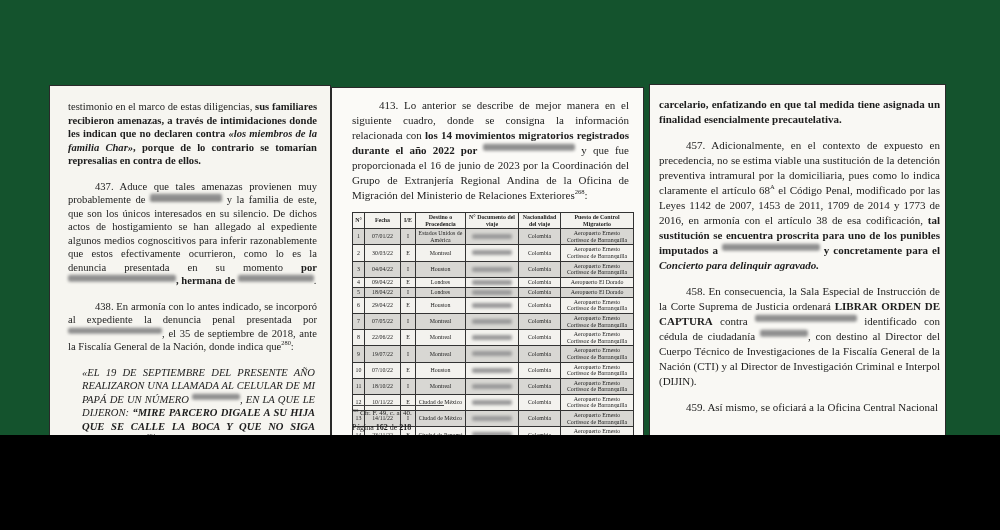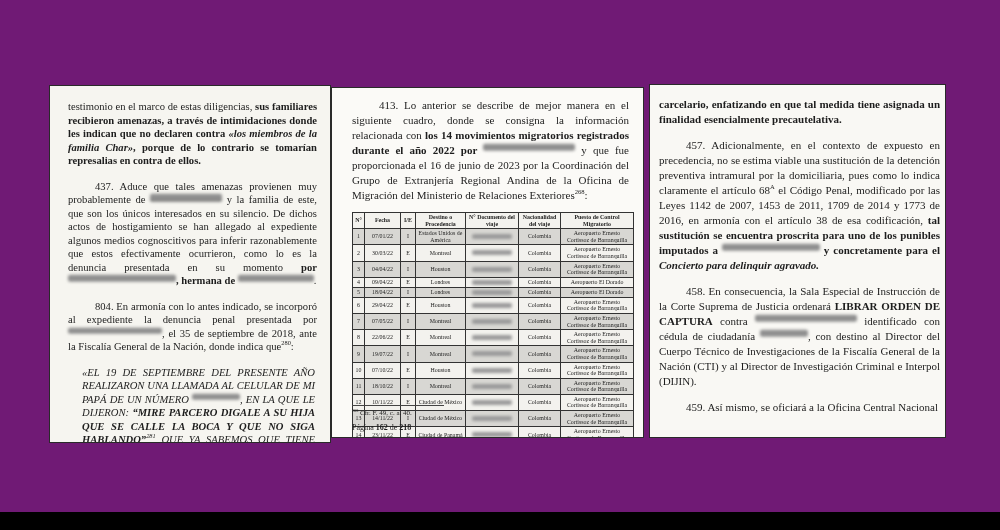--- a/index.html
+++ b/index.html
@@ -1,16 +1,16 @@
 <!DOCTYPE html>
 <html lang="es"><head>
 <meta charset="utf-8">
 <style>
   html,body{margin:0;padding:0;background:#000;}
-  .stage{position:relative;width:1000px;height:512px;background:#701a75;overflow:hidden;
+  .stage{position:relative;width:1000px;height:435px;background:#14532d;overflow:hidden;
          font-family:"Liberation Serif", serif;color:#1d1d1d;}
   .page{position:absolute;background:#f8f7f3;overflow:hidden;box-shadow:0 0 0 1px #2a2a2a;}
   .page-left{left:50px;top:86px;width:280px;height:356px;padding:14px 13px 0 18px;box-sizing:border-box;background:#f6f5f0;}
   .page-mid{left:332px;top:88px;width:311px;height:349px;padding:10px 14px 0 20px;box-sizing:border-box;background:#fbfaf7;}
   .page-right{left:650px;top:85px;width:295px;height:352px;padding:12px 5px 0 9px;box-sizing:border-box;background:#f9f8f4;}
   .crop-bar{position:absolute;left:245px;top:87px;width:86px;height:8px;background:#161616;filter:blur(.6px);}
 
   p{margin:0;text-align:justify;}
   .pl p{font-size:10.6px;line-height:13.5px;}
   .pl p + p{margin-top:12px;}
@@ -46,21 +46,21 @@
 </head>
 <body>
 
 <div class="stage">
 
   <div class="crop-bar"></div>
 
   <div class="page page-left pl">
     <p><span>testimonio en el marco de estas diligencias, </span><span class="sb">sus familiares recibieron amenazas, a través de intimidaciones donde les indican que no declaren contra </span><span class="sb si">«los miembros de la familia Char»</span><span class="sb">, porque de lo contrario se tomarían represalias en contra de ellos.</span></p>
     <p class="indent"><span>437. </span><span class="su">Aduce que tales amenazas provienen muy probablemente de </span><span class="su sblur" style="width: 72px;">&nbsp;</span><span class="su"> y la familia de este, que son los únicos interesados en su silencio.</span><span> De dichos actos de hostigamiento se han allegado al expediente algunos medios cognoscitivos para inferir razonablemente que estos efectivamente ocurrieron, como lo es la denuncia presentada en su momento </span><span class="sb">por </span><span class="sb sblur" style="width: 108px;">&nbsp;</span><span class="sb">, hermana de </span><span class="sblur" style="width: 76px;">&nbsp;</span><span>.</span></p>
-    <p class="indent"><span>804. En armonía con lo antes indicado, se incorporó al expediente la denuncia penal presentada por </span><span class="sblur" style="width: 94px;">&nbsp;</span><span>, el 35 de septiembre de 2018, ante la Fiscalía General de la Nación, donde indica que</span><span class="ssup">280</span><span>:</span></p>
+    <p class="indent"><span>438. En armonía con lo antes indicado, se incorporó al expediente la denuncia penal presentada por </span><span class="sblur" style="width: 94px;">&nbsp;</span><span>, el 35 de septiembre de 2018, ante la Fiscalía General de la Nación, donde indica que</span><span class="ssup">280</span><span>:</span></p>
     <p class="quote"><span class="si">«EL 19 DE SEPTIEMBRE DEL PRESENTE AÑO REALIZARON UNA LLAMADA AL CELULAR DE MI PAPÁ DE UN NÚMERO </span><span class="sblur" style="width: 48px;">&nbsp;</span><span class="si">, EN LA QUE LE DIJERON: </span><span class="sb si">“MIRE PARCERO DIGALE A SU HIJA QUE SE CALLE LA BOCA Y QUE NO SIGA HABLANDO”</span><span class="si ssup">281</span><span class="si"> QUE YA SABEMOS QUE TIENE UNA HIJA QUE ESTÁ ESTUDIANDO Y ES PEQUEÑA Y YA SABEMOS DÓNDE ESTÁ ESTUDIANDO, NO RESPODEMOS POR LO QUE LE PASE A </span></p>
   </div>
 
   <div class="page page-mid pm">
     <p class="body indent"><span>413. Lo anterior se describe de mejor manera en el siguiente cuadro, donde se consigna la información relacionada con </span><span class="sb">los 14 movimientos migratorios registrados durante el año 2022 por </span><span class="sblur" style="width: 92px;">&nbsp;</span><span> y que fue proporcionada el 16 de junio de 2023 por la Coordinación del Grupo de Extranjería Regional Andina de la Oficina de Migración del Ministerio de Relaciones Exteriores</span><span class="ssup">268</span><span>:</span></p>
 
     <div class="tblwrap">
       <table>
         <colgroup>
           <col style="width:12px">

